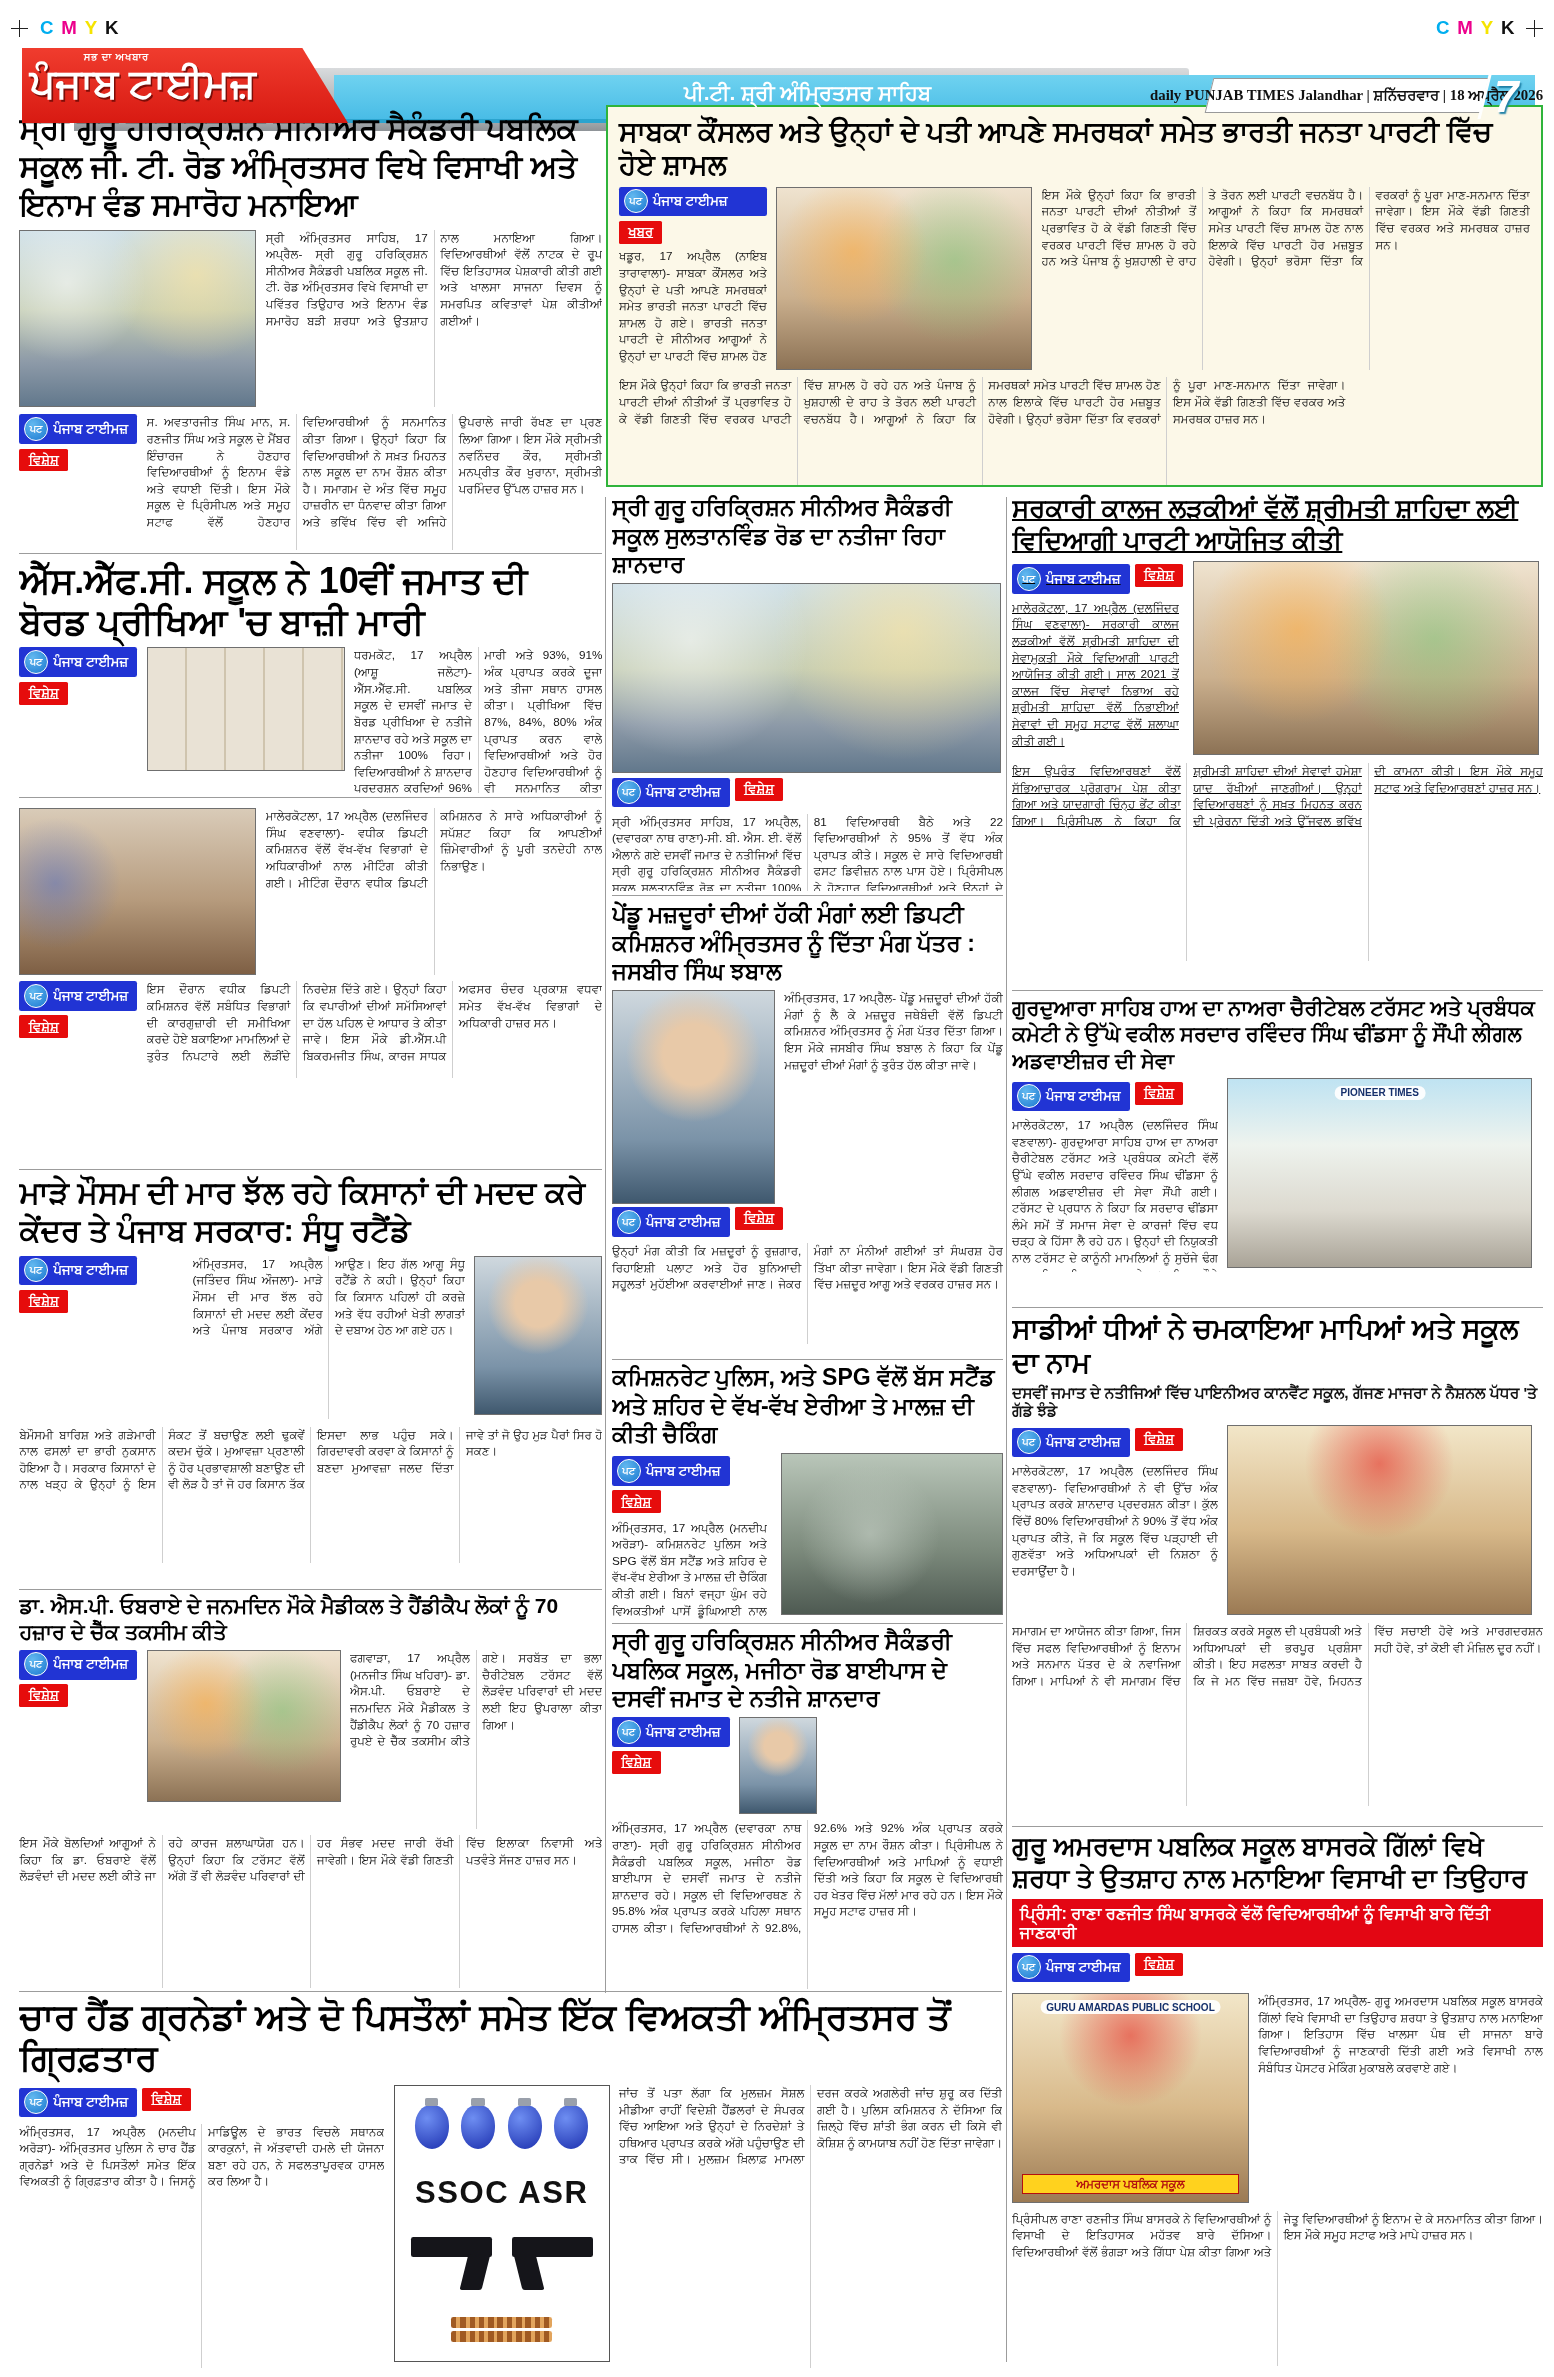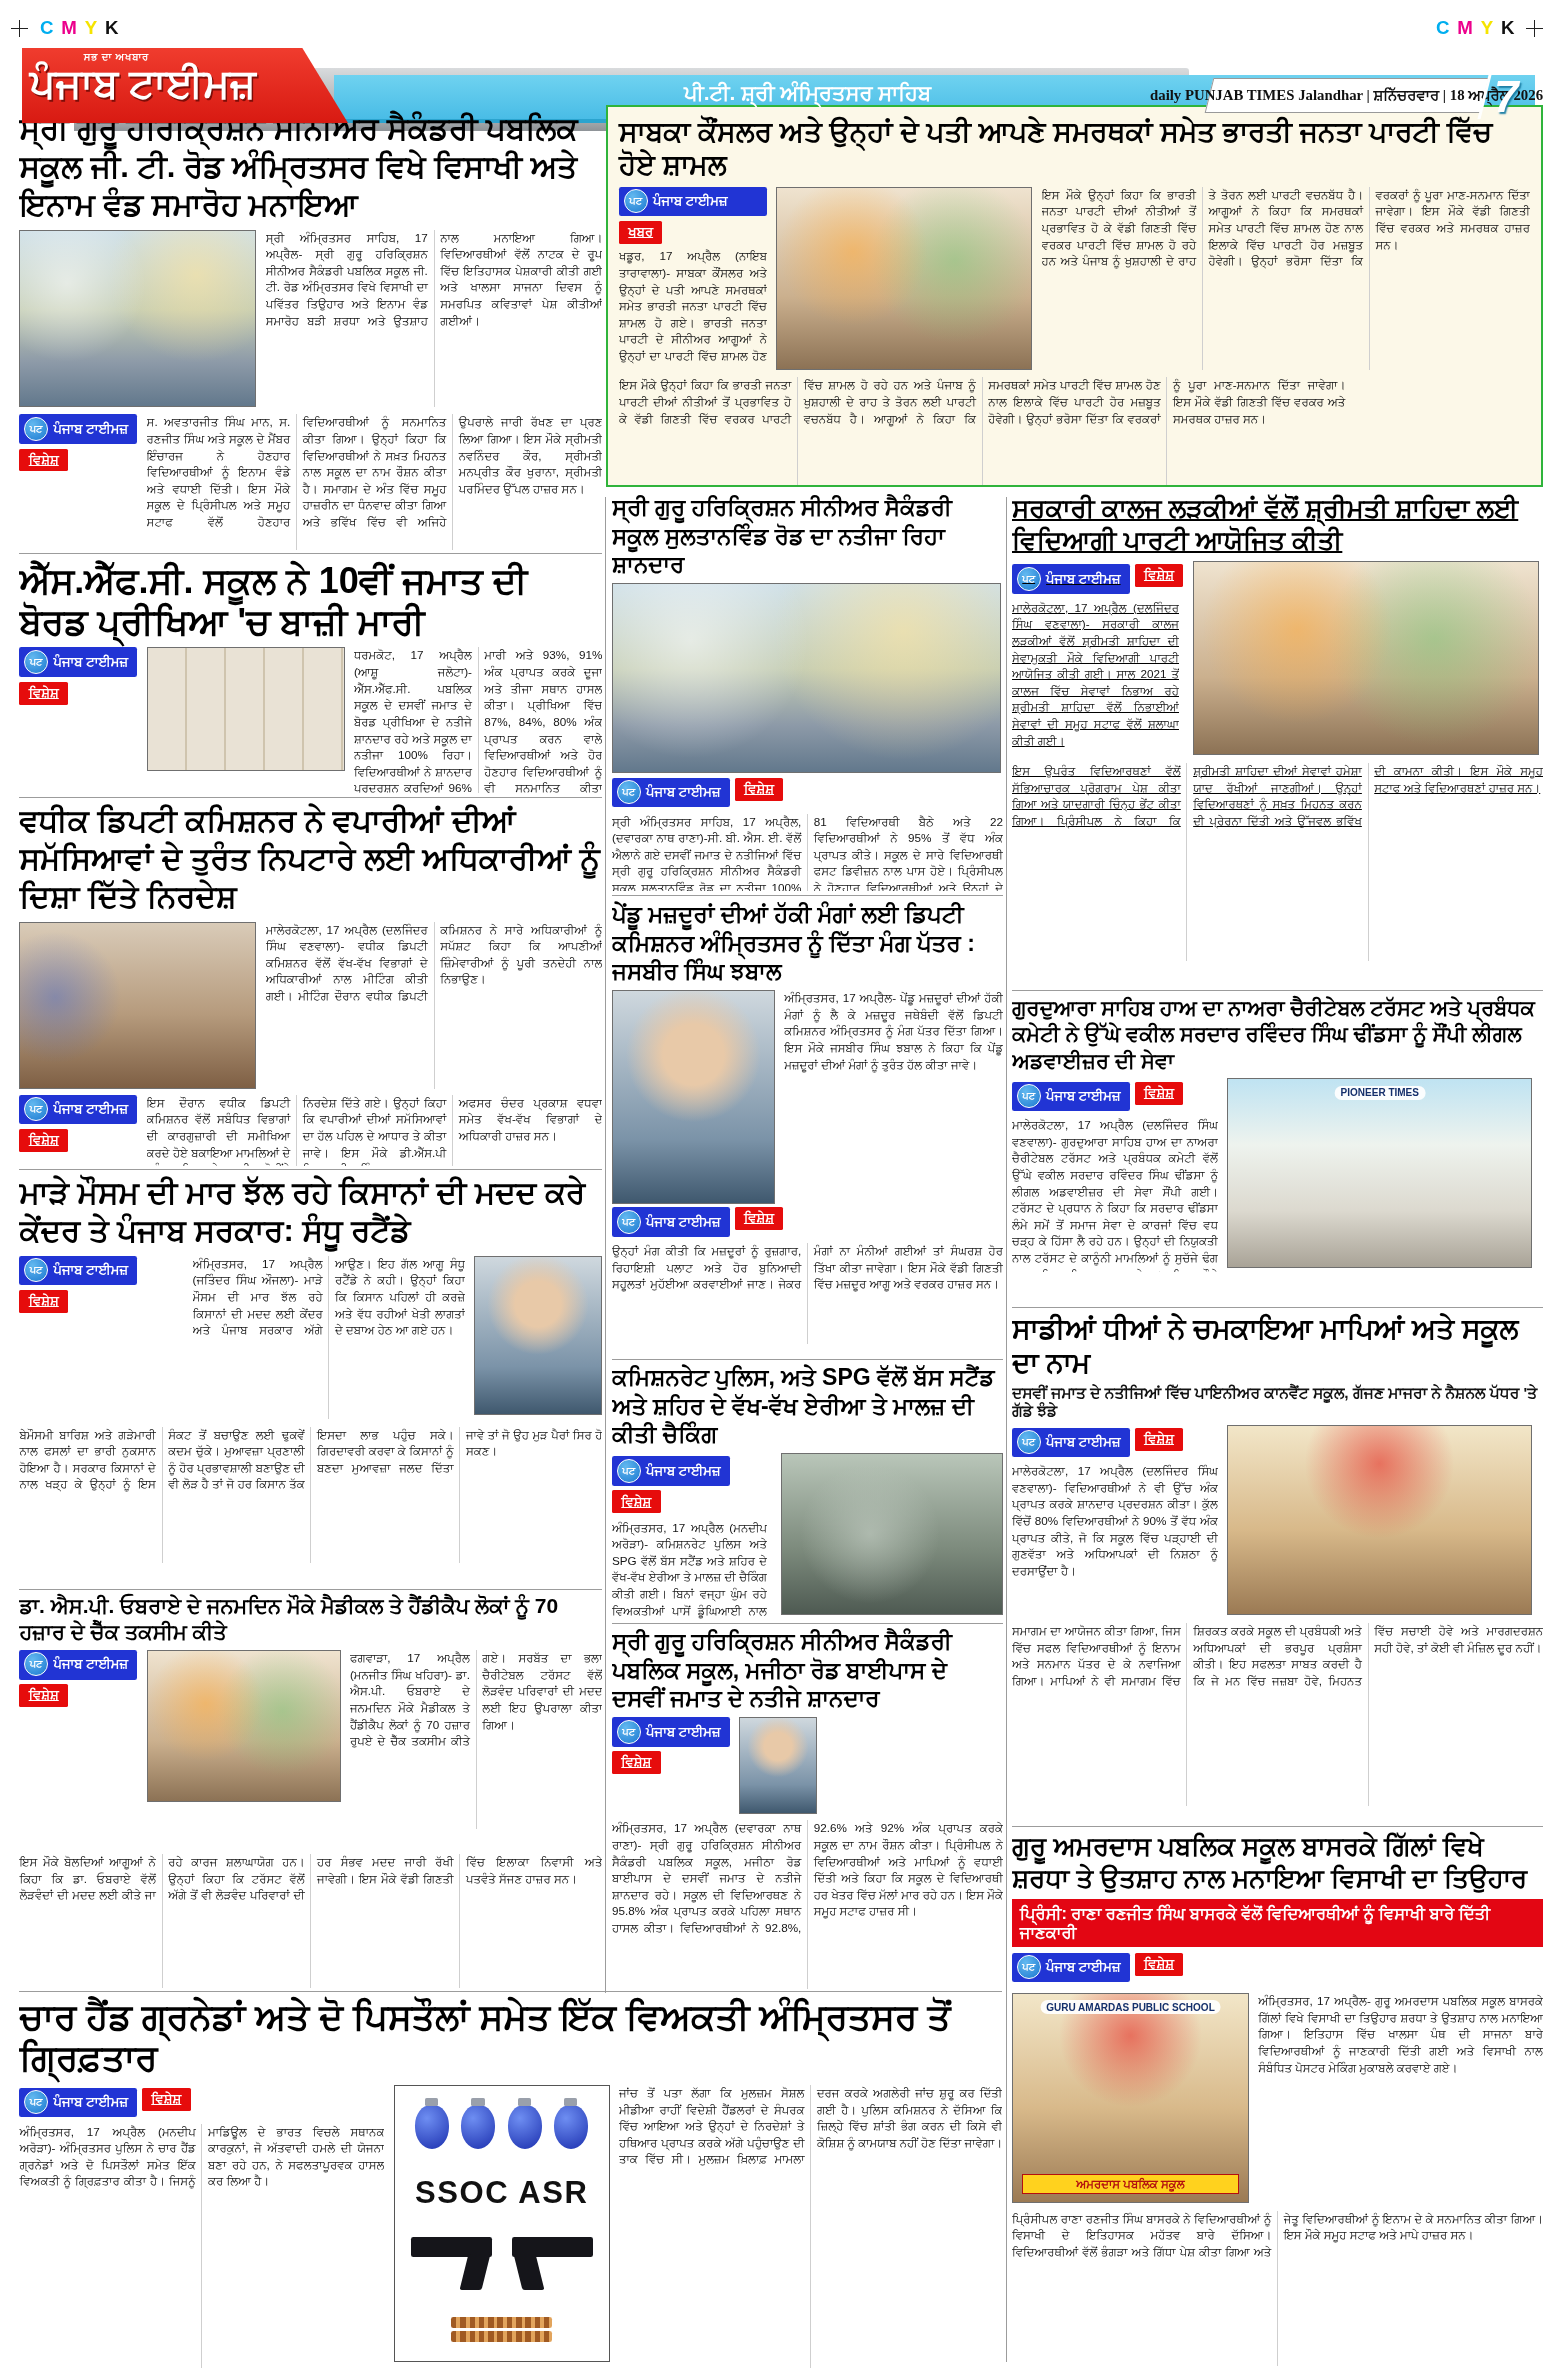--- a/index.html
+++ b/index.html
@@ -186,21 +186,20 @@
             <span>ਪੰਜਾਬ ਟਾਈਮਜ਼</span>
           </span>
         <span class="tag-red">ਵਿਸ਼ੇਸ਼</span>
       </div>
       <div class="photo ph-faces" style="width:198px;height:124px;"></div>
       <div class="body-text cols-2" style="flex:1;height:167px;overflow:hidden;">ਧਰਮਕੋਟ, 17 ਅਪ੍ਰੈਲ (ਆਸ਼ੂ ਜਲੋਟਾ)- ਐੱਸ.ਐੱਫ.ਸੀ. ਪਬਲਿਕ ਸਕੂਲ ਦੇ ਦਸਵੀਂ ਜਮਾਤ ਦੇ ਬੋਰਡ ਪ੍ਰੀਖਿਆ ਦੇ ਨਤੀਜੇ ਸ਼ਾਨਦਾਰ ਰਹੇ ਅਤੇ ਸਕੂਲ ਦਾ ਨਤੀਜਾ 100% ਰਿਹਾ। ਵਿਦਿਆਰਥੀਆਂ ਨੇ ਸ਼ਾਨਦਾਰ ਪ੍ਰਦਰਸ਼ਨ ਕਰਦਿਆਂ 96% ਅੰਕ ਪ੍ਰਾਪਤ ਕਰਕੇ ਬਾਜ਼ੀ ਮਾਰੀ ਅਤੇ 93%, 91% ਅੰਕ ਪ੍ਰਾਪਤ ਕਰਕੇ ਦੂਜਾ ਅਤੇ ਤੀਜਾ ਸਥਾਨ ਹਾਸਲ ਕੀਤਾ। ਪ੍ਰੀਖਿਆ ਵਿੱਚ 87%, 84%, 80% ਅੰਕ ਪ੍ਰਾਪਤ ਕਰਨ ਵਾਲੇ ਵਿਦਿਆਰਥੀਆਂ ਅਤੇ ਹੋਰ ਹੋਣਹਾਰ ਵਿਦਿਆਰਥੀਆਂ ਨੂੰ ਵੀ ਸਨਮਾਨਿਤ ਕੀਤਾ ਗਿਆ। ਇਸ ਮੌਕੇ ਪ੍ਰਿੰਸੀਪਲ ਅਤੇ ਸਟਾਫ ਵੱਲੋਂ ਵਿਦਿਆਰਥੀਆਂ ਅਤੇ ਮਾਪਿਆਂ ਨੂੰ ਵਧਾਈ ਦਿੱਤੀ ਗਈ।</div>
     </div>
   </section>
 
   <section class="article" style="left:19.4px;top:802px;width:583px;height:364px;">
-    <h2 class="hl s40">ਵਧੀਕ ਡਿਪਟੀ ਕਮਿਸ਼ਨਰ ਨੇ ਵਪਾਰੀਆਂ ਦੀਆਂ ਸਮੱਸਿਆਵਾਂ ਦੇ ਤੁਰੰਤ ਨਿਪਟਾਰੇ ਲਈ ਅਧਿਕਾਰੀਆਂ ਨੂੰ ਦਿਸ਼ਾ ਦਿੱਤੇ ਨਿਰਦੇਸ਼</h2>
     <div class="row" style="margin-top:6.2px;">
       <div class="photo ph-meeting" style="width:237px;height:167px;"></div>
       <div class="body-text cols-2" style="flex:1;height:167px;overflow:hidden;">ਮਾਲੇਰਕੋਟਲਾ, 17 ਅਪ੍ਰੈਲ (ਦਲਜਿੰਦਰ ਸਿੰਘ ਵਣਵਾਲਾ)- ਵਧੀਕ ਡਿਪਟੀ ਕਮਿਸ਼ਨਰ ਵੱਲੋਂ ਵੱਖ-ਵੱਖ ਵਿਭਾਗਾਂ ਦੇ ਅਧਿਕਾਰੀਆਂ ਨਾਲ ਮੀਟਿੰਗ ਕੀਤੀ ਗਈ। ਮੀਟਿੰਗ ਦੌਰਾਨ ਵਧੀਕ ਡਿਪਟੀ ਕਮਿਸ਼ਨਰ ਨੇ ਸਾਰੇ ਅਧਿਕਾਰੀਆਂ ਨੂੰ ਸਪੱਸ਼ਟ ਕਿਹਾ ਕਿ ਆਪਣੀਆਂ ਜ਼ਿੰਮੇਵਾਰੀਆਂ ਨੂੰ ਪੂਰੀ ਤਨਦੇਹੀ ਨਾਲ ਨਿਭਾਉਣ।</div>
     </div>
     <div class="row" style="margin-top:6.2px;">
       <div class="tagcol">
         <span class="tag-brand">
             <span class="tag-logo">ਪਟ</span>
             <span>ਪੰਜਾਬ ਟਾਈਮਜ਼</span>
           </span>
@@ -232,21 +231,21 @@
       <div class="tagcol">
         <span class="tag-brand">
             <span class="tag-logo">ਪਟ</span>
             <span>ਪੰਜਾਬ ਟਾਈਮਜ਼</span>
           </span>
         <span class="tag-red">ਵਿਸ਼ੇਸ਼</span>
       </div>
       <div class="photo ph-crowd" style="width:194px;height:152px;"></div>
       <div class="body-text cols-2" style="flex:1;height:179px;overflow:hidden;">ਫਗਵਾੜਾ, 17 ਅਪ੍ਰੈਲ (ਮਨਜੀਤ ਸਿੰਘ ਖਹਿਰਾ)- ਡਾ. ਐਸ.ਪੀ. ਓਬਰਾਏ ਦੇ ਜਨਮਦਿਨ ਮੌਕੇ ਮੈਡੀਕਲ ਤੇ ਹੈਂਡੀਕੈਪ ਲੋਕਾਂ ਨੂੰ 70 ਹਜ਼ਾਰ ਰੁਪਏ ਦੇ ਚੈੱਕ ਤਕਸੀਮ ਕੀਤੇ ਗਏ। ਸਰਬੱਤ ਦਾ ਭਲਾ ਚੈਰੀਟੇਬਲ ਟਰੱਸਟ ਵੱਲੋਂ ਲੋੜਵੰਦ ਪਰਿਵਾਰਾਂ ਦੀ ਮਦਦ ਲਈ ਇਹ ਉਪਰਾਲਾ ਕੀਤਾ ਗਿਆ।</div>
     </div>
-    <div class="body-text cols-4" style="margin-top:25px;height:155px;overflow:hidden;">ਇਸ ਮੌਕੇ ਬੋਲਦਿਆਂ ਆਗੂਆਂ ਨੇ ਕਿਹਾ ਕਿ ਡਾ. ਓਬਰਾਏ ਵੱਲੋਂ ਲੋੜਵੰਦਾਂ ਦੀ ਮਦਦ ਲਈ ਕੀਤੇ ਜਾ ਰਹੇ ਕਾਰਜ ਸ਼ਲਾਘਾਯੋਗ ਹਨ। ਉਨ੍ਹਾਂ ਕਿਹਾ ਕਿ ਟਰੱਸਟ ਵੱਲੋਂ ਅੱਗੇ ਤੋਂ ਵੀ ਲੋੜਵੰਦ ਪਰਿਵਾਰਾਂ ਦੀ ਹਰ ਸੰਭਵ ਮਦਦ ਜਾਰੀ ਰੱਖੀ ਜਾਵੇਗੀ। ਇਸ ਮੌਕੇ ਵੱਡੀ ਗਿਣਤੀ ਵਿੱਚ ਇਲਾਕਾ ਨਿਵਾਸੀ ਅਤੇ ਪਤਵੰਤੇ ਸੱਜਣ ਹਾਜ਼ਰ ਸਨ।</div>
+    <div class="body-text cols-4" style="margin-top:6px;height:155px;overflow:hidden;">ਇਸ ਮੌਕੇ ਬੋਲਦਿਆਂ ਆਗੂਆਂ ਨੇ ਕਿਹਾ ਕਿ ਡਾ. ਓਬਰਾਏ ਵੱਲੋਂ ਲੋੜਵੰਦਾਂ ਦੀ ਮਦਦ ਲਈ ਕੀਤੇ ਜਾ ਰਹੇ ਕਾਰਜ ਸ਼ਲਾਘਾਯੋਗ ਹਨ। ਉਨ੍ਹਾਂ ਕਿਹਾ ਕਿ ਟਰੱਸਟ ਵੱਲੋਂ ਅੱਗੇ ਤੋਂ ਵੀ ਲੋੜਵੰਦ ਪਰਿਵਾਰਾਂ ਦੀ ਹਰ ਸੰਭਵ ਮਦਦ ਜਾਰੀ ਰੱਖੀ ਜਾਵੇਗੀ। ਇਸ ਮੌਕੇ ਵੱਡੀ ਗਿਣਤੀ ਵਿੱਚ ਇਲਾਕਾ ਨਿਵਾਸੀ ਅਤੇ ਪਤਵੰਤੇ ਸੱਜਣ ਹਾਜ਼ਰ ਸਨ।</div>
   </section>
 
   <section class="article" style="left:19.4px;top:1996px;width:983px;height:372px;">
     <h2 class="hl s44">ਚਾਰ ਹੈਂਡ ਗ੍ਰਨੇਡਾਂ ਅਤੇ ਦੋ ਪਿਸਤੌਲਾਂ ਸਮੇਤ ਇੱਕ ਵਿਅਕਤੀ ਅੰਮ੍ਰਿਤਸਰ ਤੋਂ ਗ੍ਰਿਫ਼ਤਾਰ</h2>
     <div class="row" style="margin-top:6.2px;">
       <div style="width:365px;">
         <div class="tagrow">
           <span class="tag-brand">
               <span class="tag-logo">ਪਟ</span>
               <span>ਪੰਜਾਬ ਟਾਈਮਜ਼</span>

